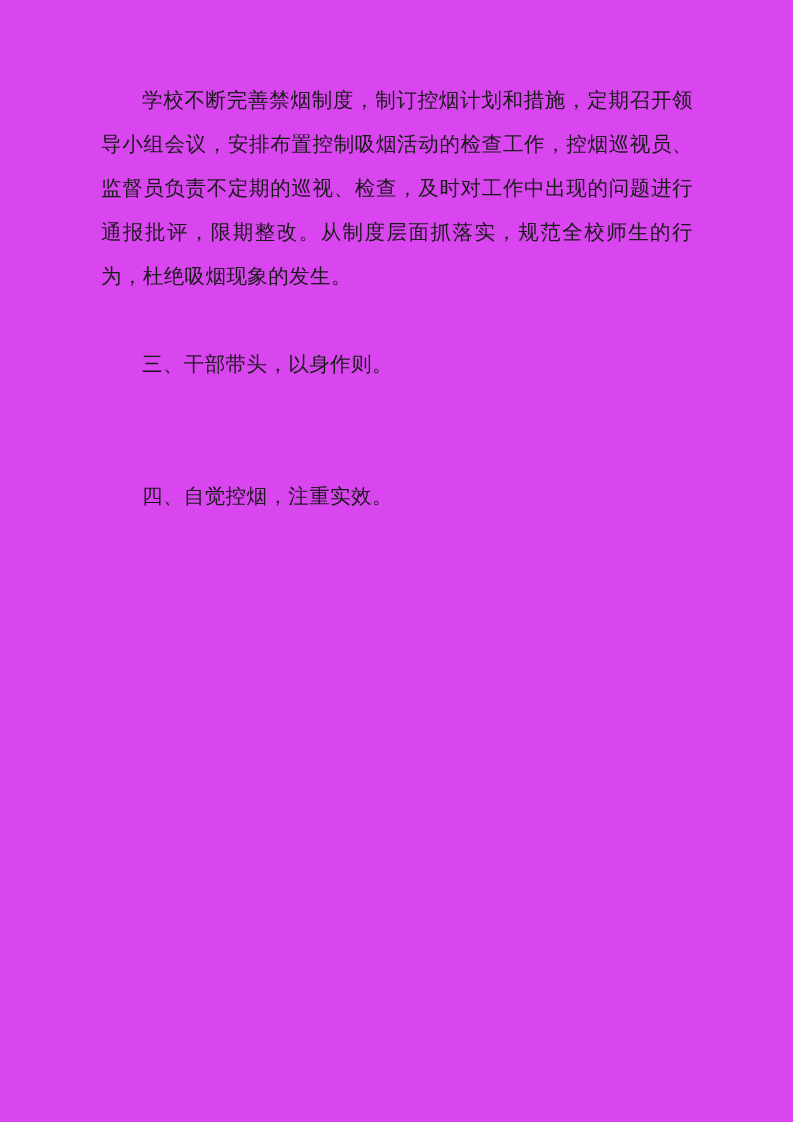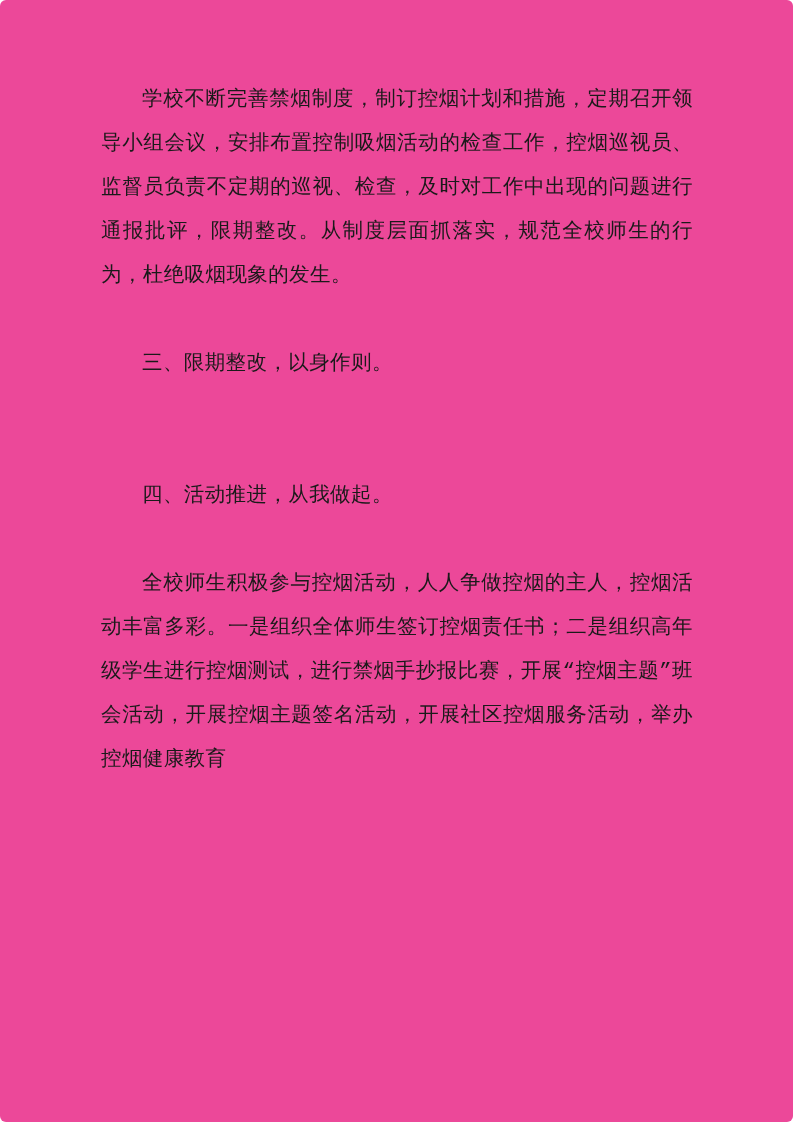--- a/index.html
+++ b/index.html
@@ -4,25 +4,24 @@
 <style>
   html, body {
     margin: 0;
     padding: 0;
     background: #ffffff;
   }
   .page {
     position: relative;
     width: 793px;
     height: 1122px;
-    background: #ec4899;
+    background: #d946ef;
     box-sizing: border-box;
     overflow: hidden;
-    font-family: Liberation Mono, monospace;
-    border-radius: 6px;
+    font-family: Liberation Serif, serif;
   }
   .content {
     position: absolute;
     left: 101px;
     top: 78px;
     width: 592px;
   }
   .para {
     margin: 0 0 0 0;
     font-size: 20.5px;
@@ -48,27 +47,26 @@
 </head>
 <body>
 
 <div class="page">
   <div class="content">
 
     <p class="para">学校不断完善禁烟制度，制订控烟计划和措施，定期召开领导小组会议，安排布置控制吸烟活动的检查工作，控烟巡视员、监督员负责不定期的巡视、检查，及时对工作中出现的问题进行通报批评，限期整改。从制度层面抓落实，规范全校师生的行为，杜绝吸烟现象的发生。</p>
 
     <div class="gap-lg"></div>
 
-    <p class="heading">三、限期整改，以身作则。</p>
+    <p class="heading">三、干部带头，以身作则。</p>
 
     <div class="gap-lg"></div>
 
 
     <div class="gap-lg"></div>
 
-    <p class="heading">四、活动推进，从我做起。</p>
+    <p class="heading">四、自觉控烟，注重实效。</p>
 
     <div class="gap-lg"></div>
 
-    <p class="para">全校师生积极参与控烟活动，人人争做控烟的主人，控烟活动丰富多彩。一是组织全体师生签订控烟责任书；二是组织高年级学生进行控烟测试，进行禁烟手抄报比赛，开展“控烟主题”班会活动，开展控烟主题签名活动，开展社区控烟服务活动，举办控烟健康教育</p>
 
   </div>
 </div>
 
 </body></html>

